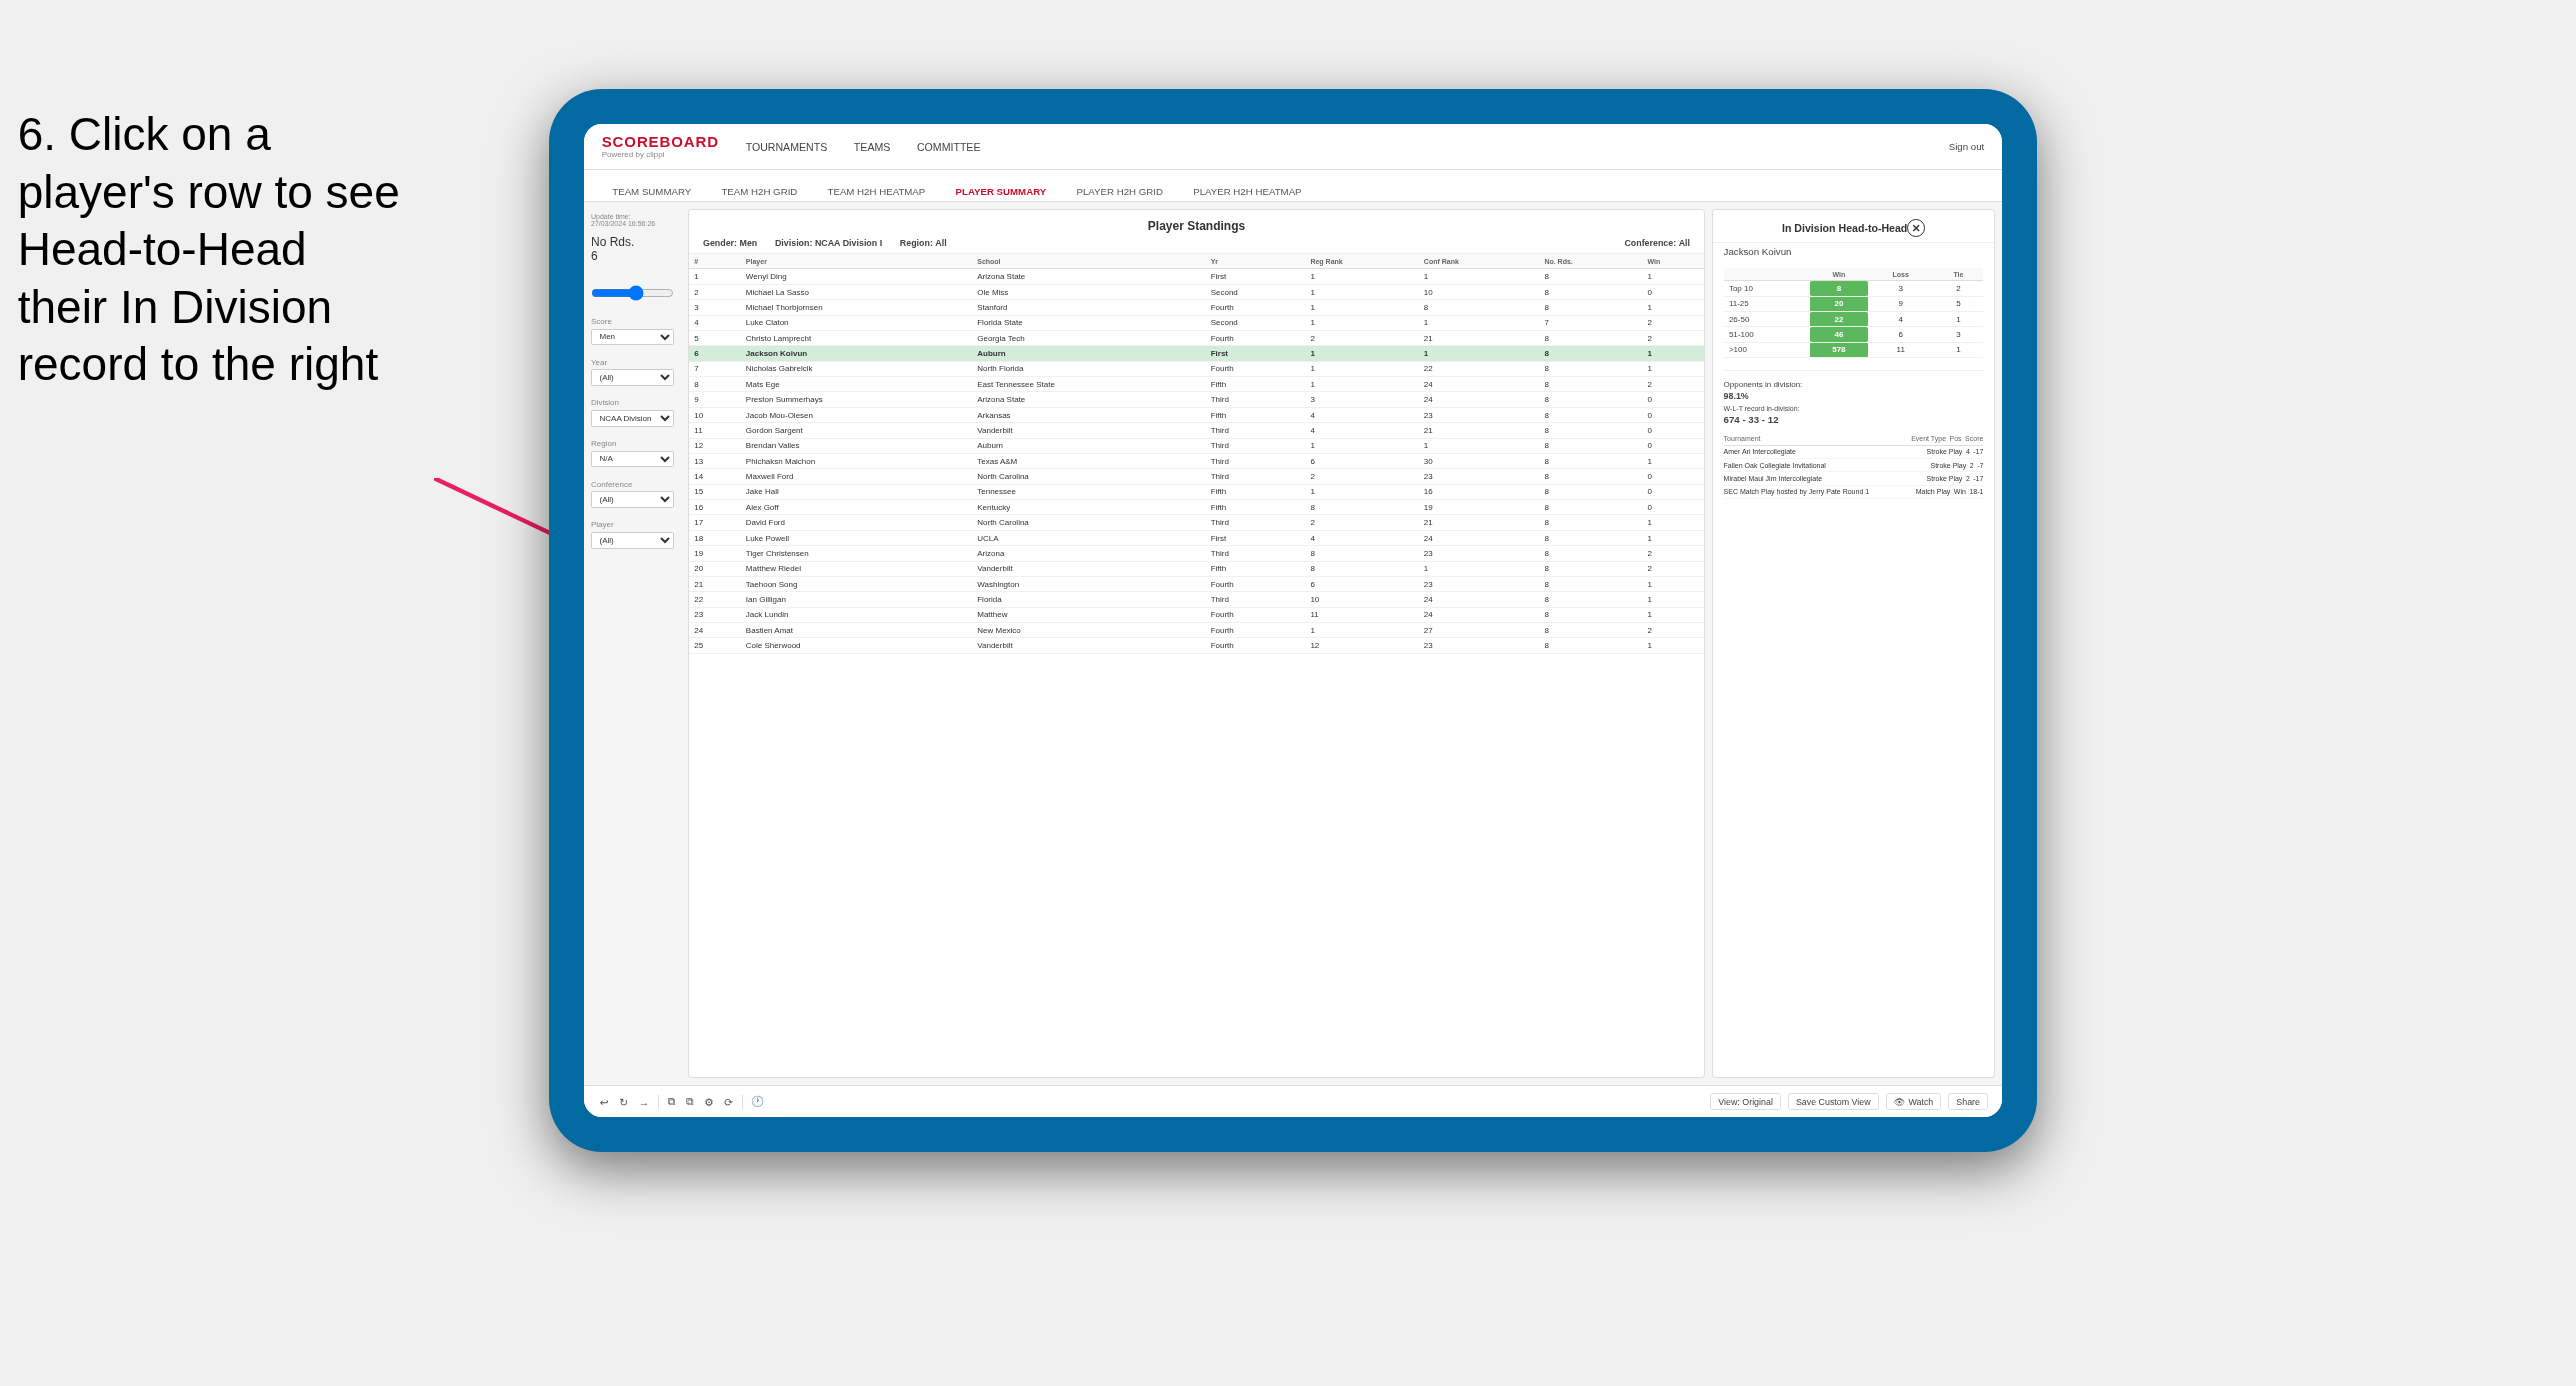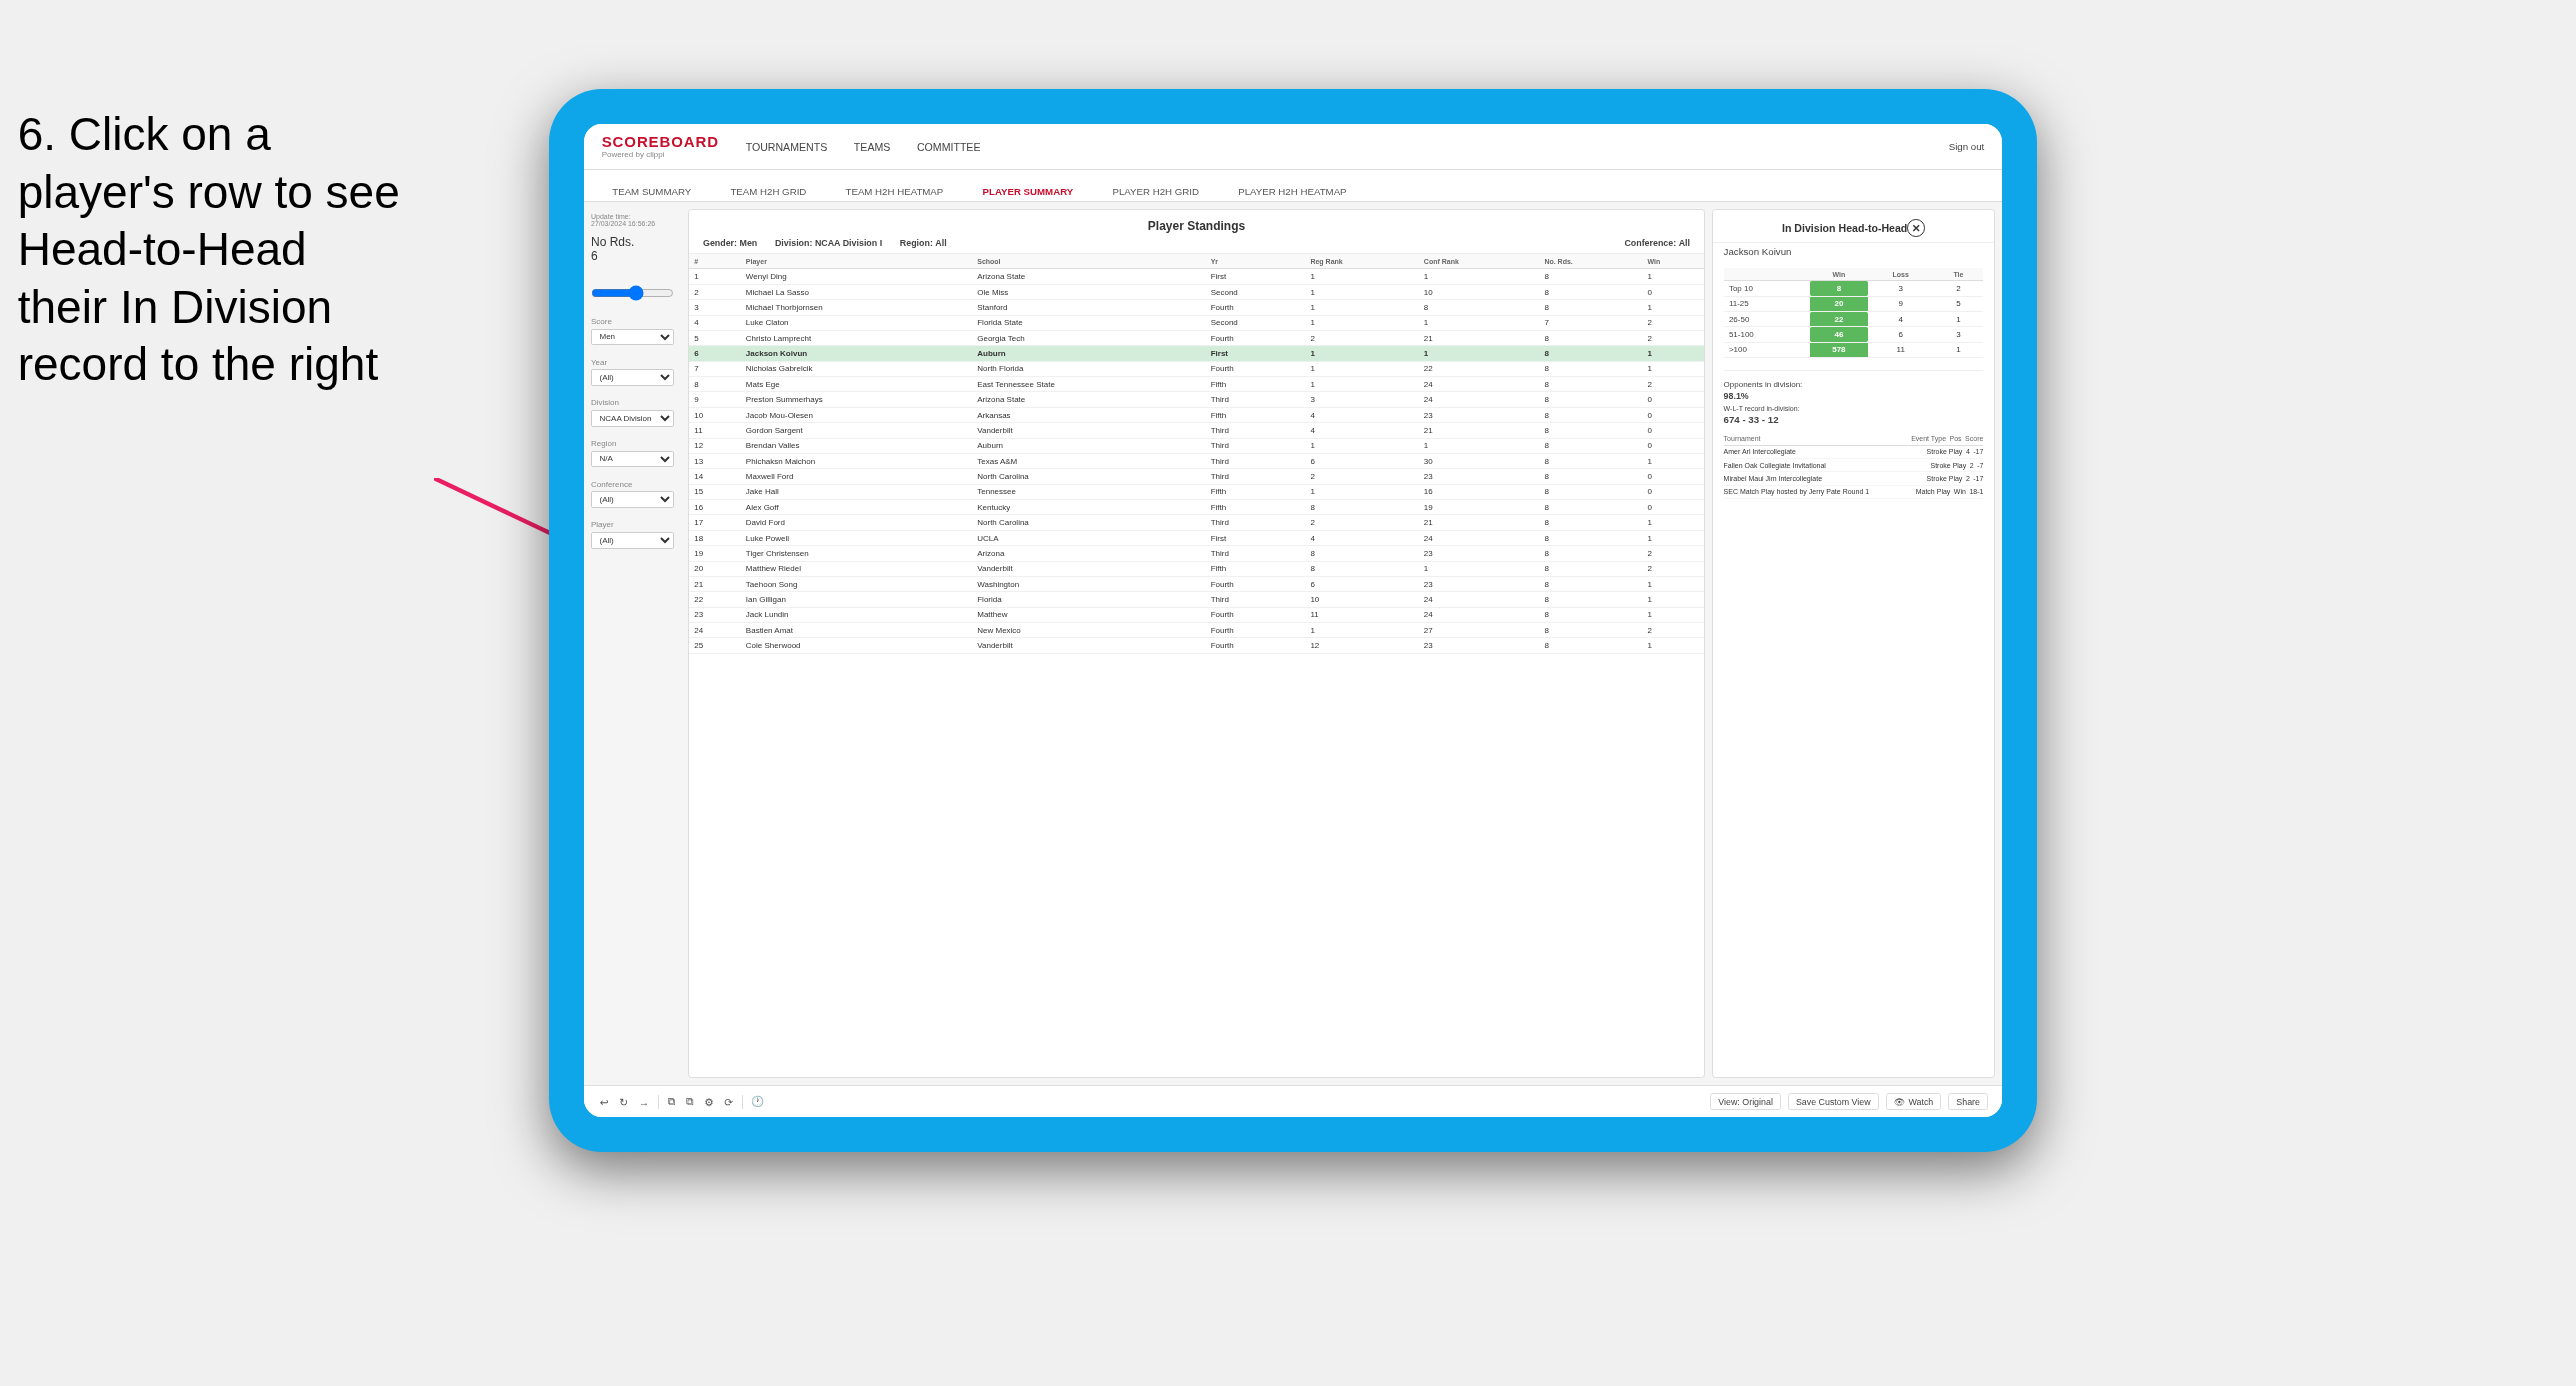--- a/index.html
+++ b/index.html
@@ -24,21 +24,21 @@
       width: 496px;
     }
 
     
     .tablet-frame {
       position: absolute;
       left: 549px;
       top: 89px;
       width: 1488px;
       height: 1063px;
-      background: #0ea5e9;
+      background: #0369a1;
       border-radius: 53px;
       padding: 35px;
       box-shadow: 0 17.7px 53px rgba(0,0,0,0.5);
     }
 
     .tablet-screen {
       width: 100%;
       height: 100%;
       background: #fff;
       border-radius: 17.7px;
@@ -101,21 +101,21 @@
 
     .nav-sign-out {
       font-size: 9.7px;
       color: #444;
       cursor: pointer;
     }
 
     
     .sub-nav {
       display: flex;
-      gap: 18px;
+      gap: 9px;
       padding: 0 17.7px;
       border-bottom: 1.8px solid #ddd;
       background: #fff;
       height: 32px;
       align-items: flex-end;
       flex-shrink: 0;
     }
 
     .sub-nav-item {
       font-size: 9.7px;

